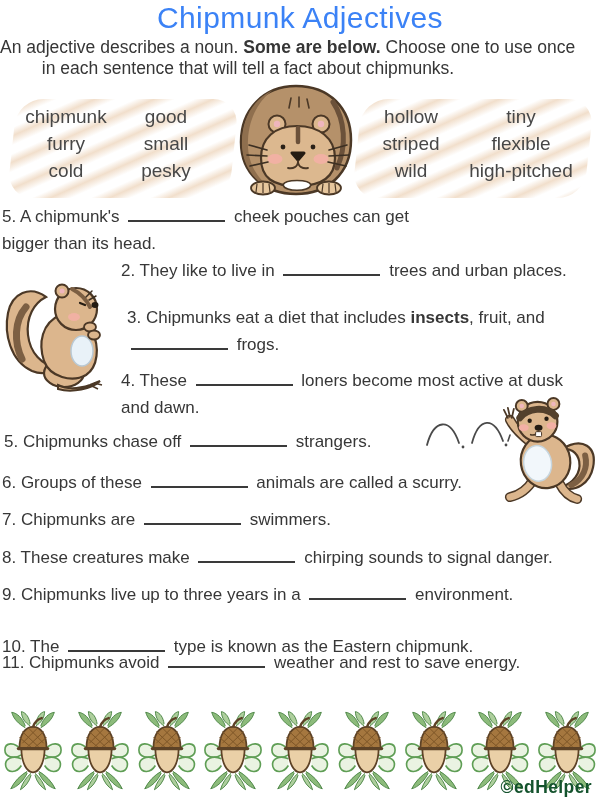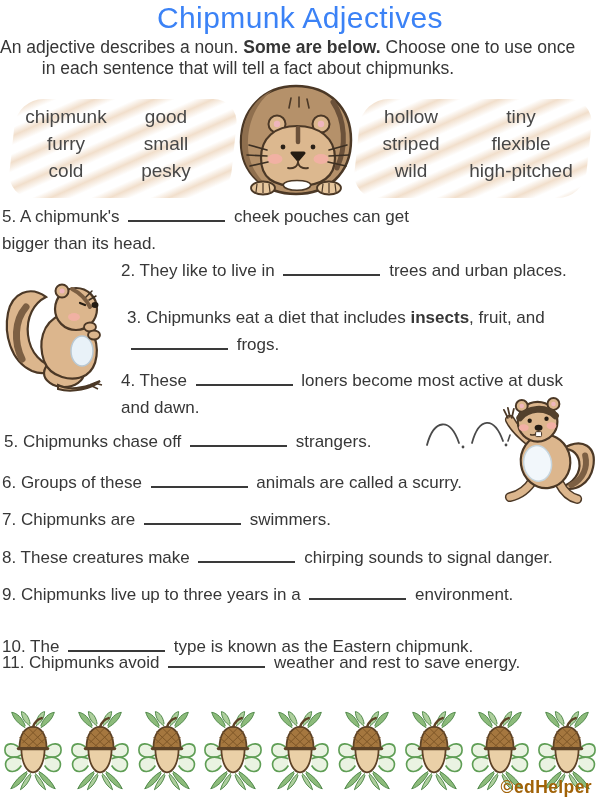--- a/index.html
+++ b/index.html
@@ -45,21 +45,21 @@
 
   .chip-ball{position:absolute;left:233px;top:84px;width:126px;height:113px;}
   .chip-stand{position:absolute;left:2px;top:277px;width:112px;height:118px;}
   .chip-jump{position:absolute;left:496px;top:392px;width:104px;height:114px;}
   .hops{position:absolute;left:424px;top:407px;width:88px;height:42px;}
 
   .acorn-row{position:absolute;left:2px;right:2px;top:710px;display:flex;justify-content:space-between;}
   .acorn{width:62px;height:82px;flex:0 0 auto;}
 
   .credit{position:absolute;right:8px;top:777px;font-size:17.5px;font-weight:600;
-          color:#a16207;letter-spacing:.4px;}
+          color:#14532d;letter-spacing:.4px;}
 </style>
 </head>
 <body>
 
 <svg width="0" height="0" style="position:absolute" aria-hidden="true">
   <symbol id="acorn-motif" viewBox="0 0 64 82">
     <path d="M24 15 C21 7 16 2 10 1 C12 8 17 13 24 17" fill="#8cbb7b" stroke="#4e8748" stroke-width="1"></path>
     <path d="M29 13 C28 6 25 2 20 0 C20 7 24 12 29 15" fill="#aecf9d" stroke="#4e8748" stroke-width="1"></path>
     <path d="M40 15 C43 7 48 2 54 1 C52 8 47 13 40 17" fill="#8cbb7b" stroke="#4e8748" stroke-width="1"></path>
     <path d="M35 13 C36 6 39 2 44 0 C44 7 40 12 35 15" fill="#aecf9d" stroke="#4e8748" stroke-width="1"></path>

